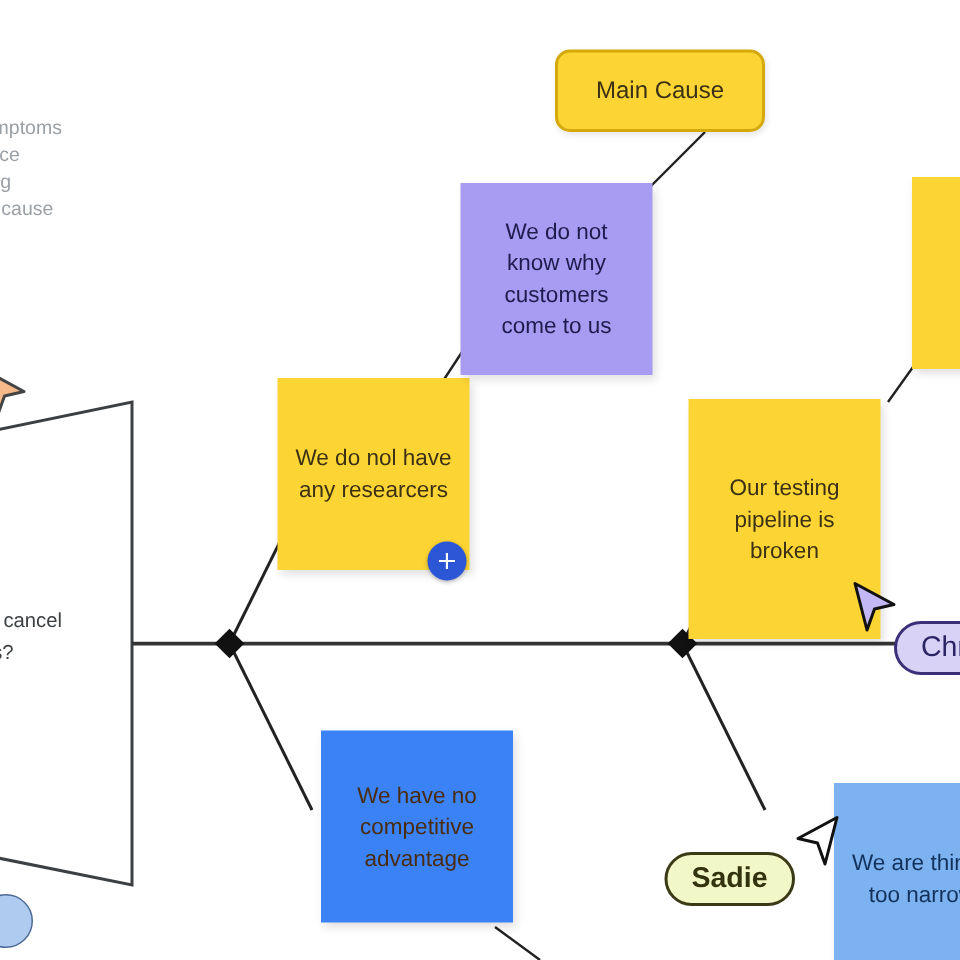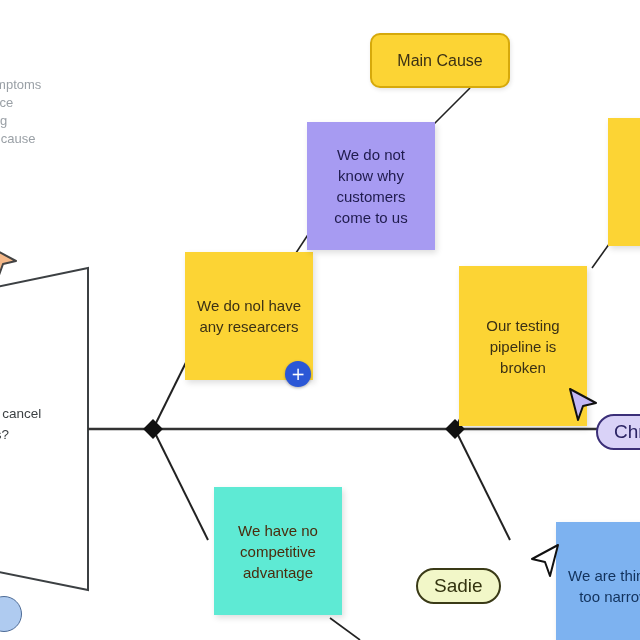--- a/index.html
+++ b/index.html
@@ -49,21 +49,21 @@
     font-size: 15px;
     line-height: 21px;
     padding: 10px 12px;
     box-shadow: 2px 3px 6px rgba(0,0,0,0.13);
     color: #3d3226;
   }
   .note span { display: block; }
 
   .note-yellow  { background: #FCD434; color: #3b3115; }
   .note-purple  { background: #A79BF2; color: #1f1b4d; }
-  .note-orange  { background: #5eead4; color: #4a2c0e; }
+  .note-orange  { background: #3b82f6; color: #4a2c0e; }
   .note-blue    { background: #7DB2F0; color: #12325c; }
 
   
   .cause-box {
     position: absolute;
     box-sizing: border-box;
     background: #FCD434;
     border: 2px solid #d6a90b;
     border-radius: 10px;
     display: flex;
@@ -219,21 +219,21 @@
   <svg class="cursor" style="left:566px; top:386px; width:34px; height:40px;" viewBox="0 0 34 40">
     <path d="M4 3 L30 17 L17 20 L12 34 Z" fill="#C3B8F5" stroke="#111111" stroke-width="2" stroke-linejoin="round"></path>
   </svg>
   <div class="name-pill pill-purple" style="left:596px; top:414px;">
     <span>Chr</span>
   </div>
 
   <svg class="cursor" style="left:528px; top:542px; width:34px; height:40px;" viewBox="0 0 34 40">
     <path d="M30 3 L4 17 L17 20 L22 34 Z" fill="#FFFFFF" stroke="#111111" stroke-width="2" stroke-linejoin="round"></path>
   </svg>
-  <div class="name-pill pill-cream" style="left:416px; top:568px;">
+  <div class="name-pill pill-cream" style="left:443px; top:568px;font-weight:bold;">
     <span>Sadie</span>
   </div>
 
   <svg class="cursor" style="left:-14px; top:244px; width:34px; height:40px;" viewBox="0 0 34 40">
     <path d="M4 3 L30 17 L17 20 L12 34 Z" fill="#F5B98A" stroke="#444444" stroke-width="2" stroke-linejoin="round"></path>
   </svg>
 
   <div class="avatar" style="left:-14px; top:596px;"></div>
 
 </div>

